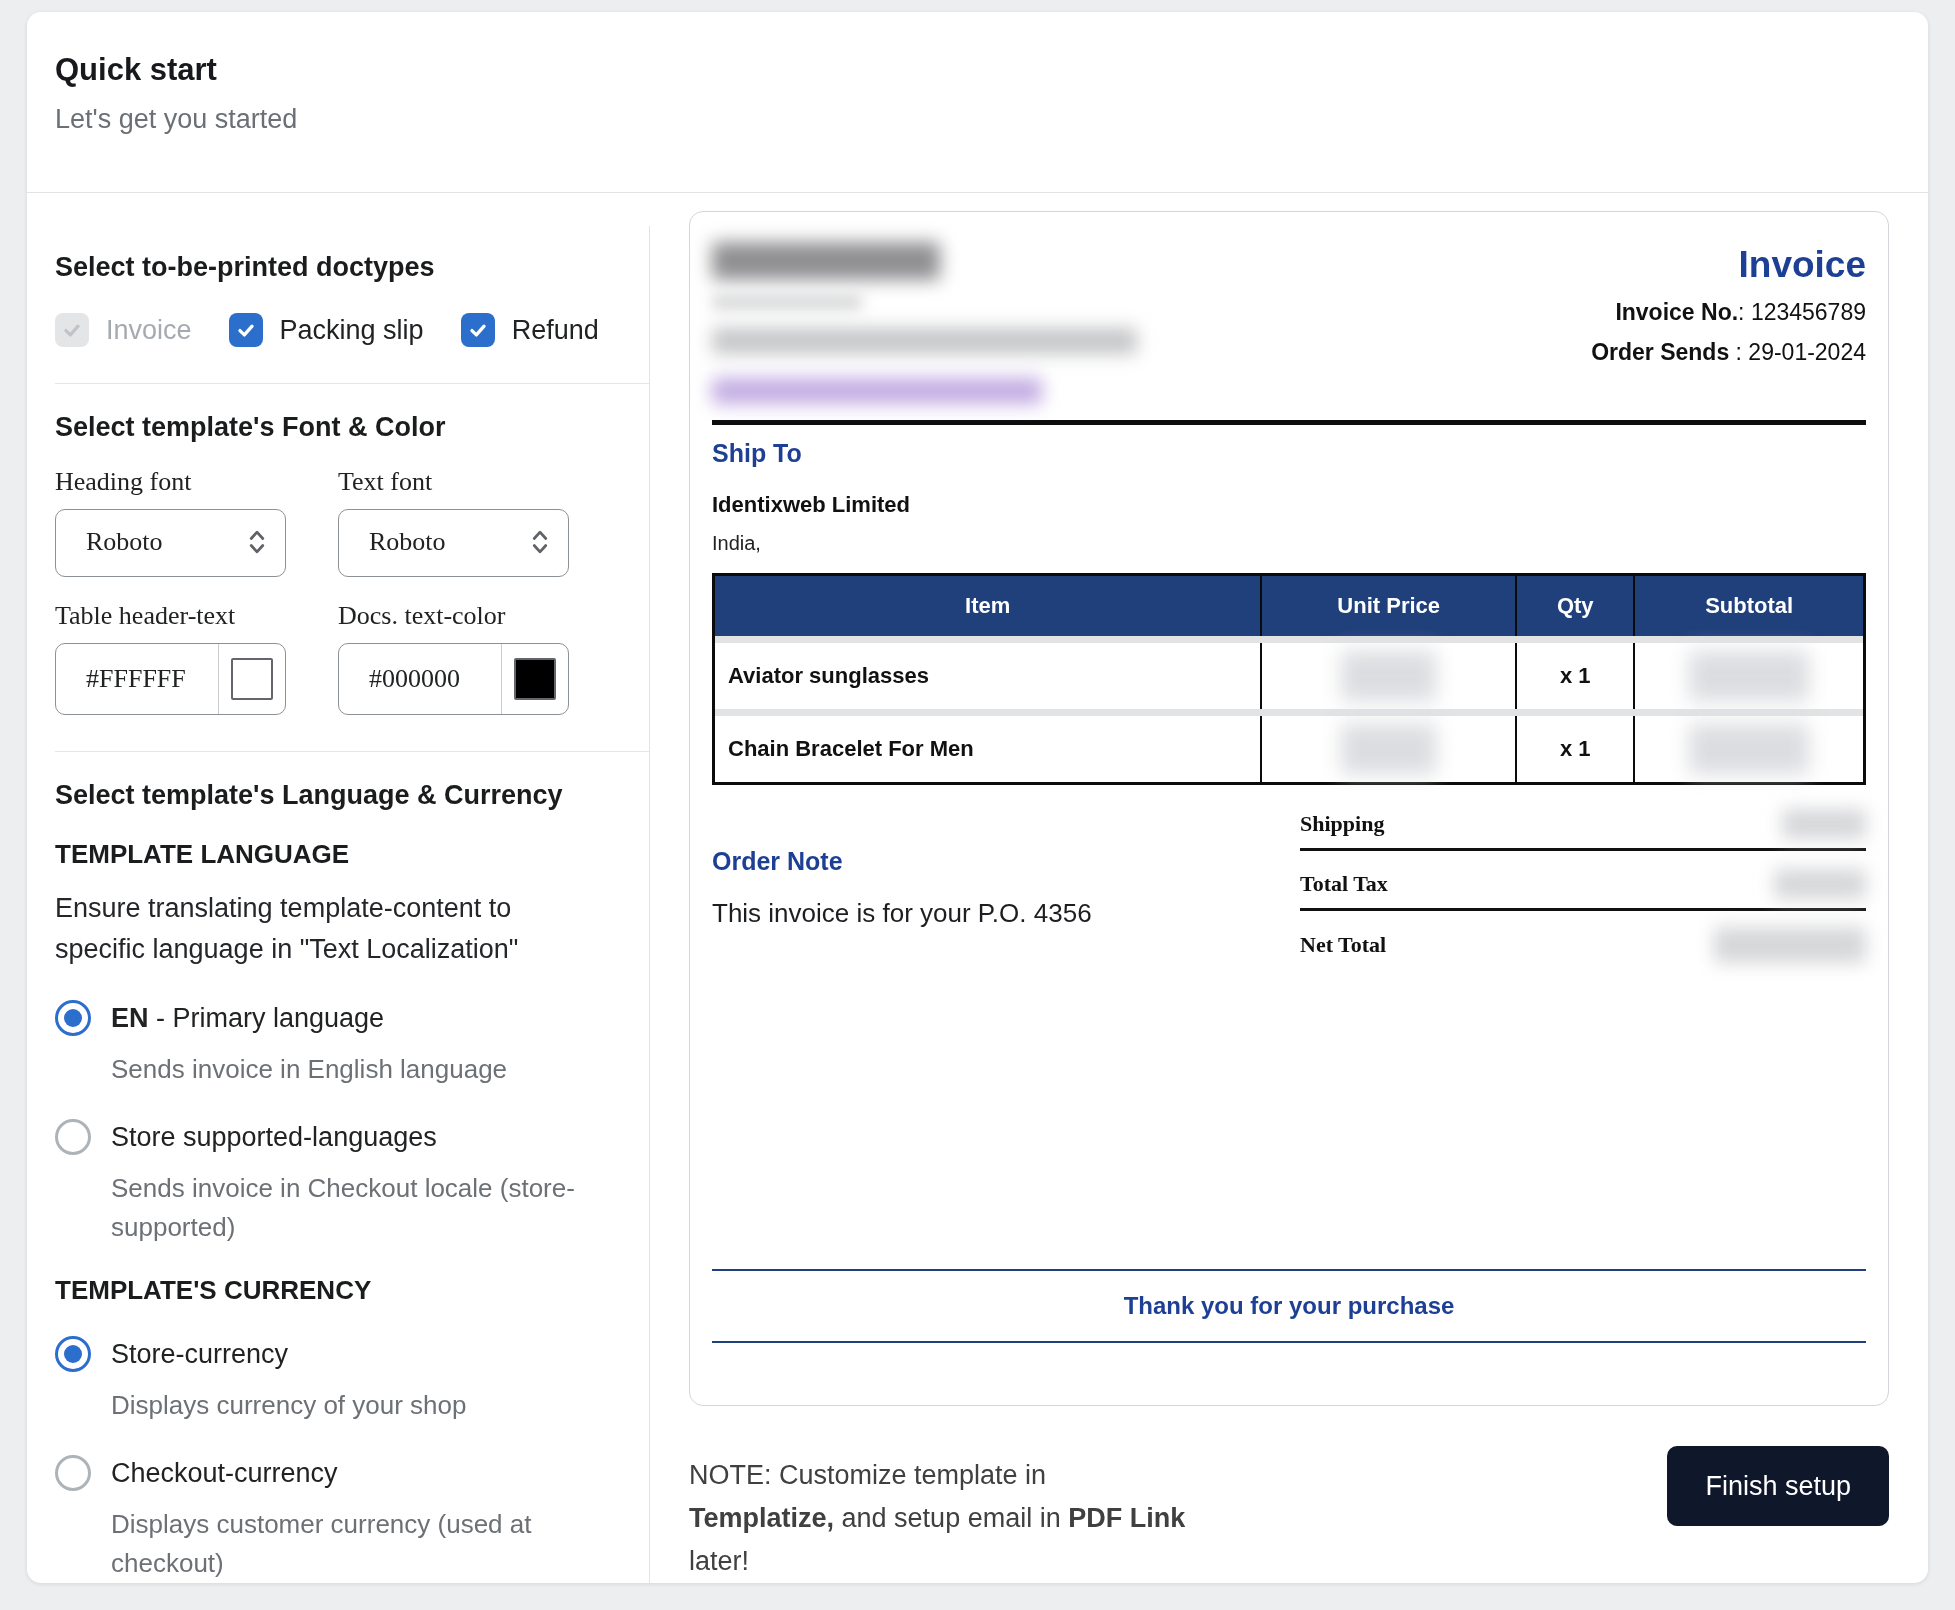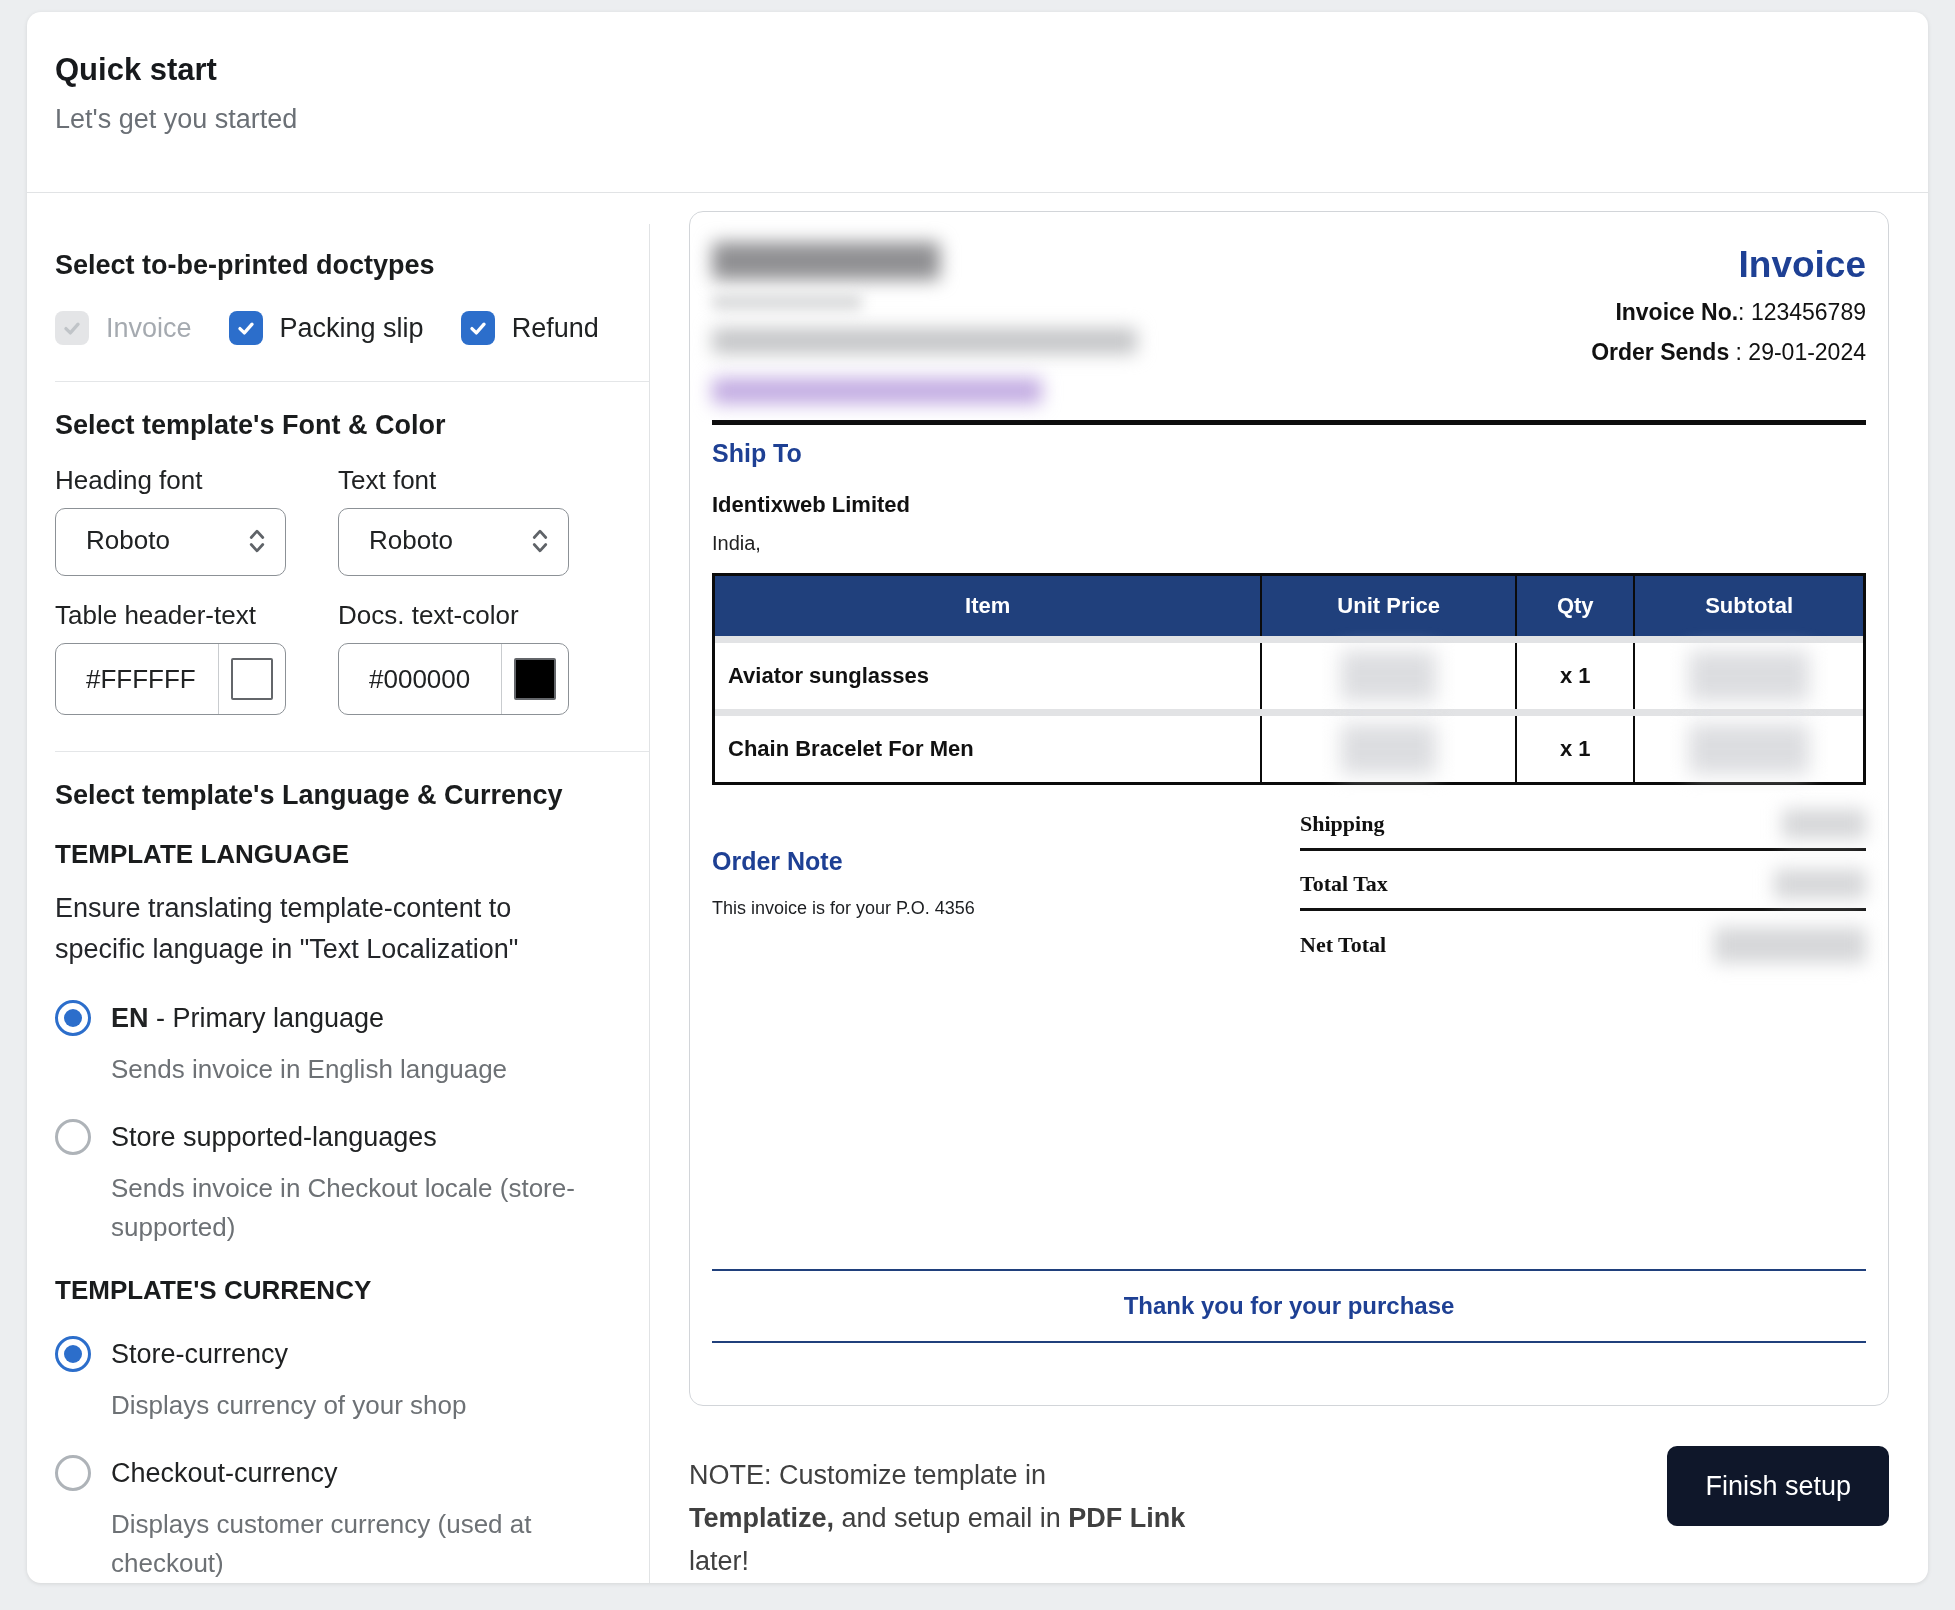--- a/index.html
+++ b/index.html
@@ -32,21 +32,21 @@
   .doctype-item { display:flex; align-items:center; margin-right:37px; }
   .doctype-item:last-child { margin-right:0; }
   .checkbox { width:34px; height:34px; border-radius:8px; background:#2c6ecb;
               display:flex; align-items:center; justify-content:center; flex:none; cursor:pointer; }
   .checkbox.disabled { background:#e4e5e7; }
   .checkbox svg { width:22px; height:22px; }
   .cb-label { font-size:27px; margin-left:17px; color:#202223; }
   .cb-label.disabled { color:#a5aab0; }
   .divider { height:1px; background:#e4e6e8; margin:36px -28px 28px 0; }
 
-  .form-row { display:flex; margin-top:24px; }
+  .form-row { display:flex; margin-top:24px;font-family:Liberation Serif, serif; }
   .form-field { width:262px; margin-right:52px; }
   .form-label { font-size:26px; color:#202223; }
   .select-box { margin-top:12px; height:68px; border:1.5px solid #8c9196; border-radius:10px;
                 background:#fff; display:flex; align-items:center; justify-content:space-between;
                 padding:0 16px 3px 30px; font-size:26px; color:#202223; cursor:pointer; }
   .select-box svg { width:24px; height:30px; flex:none; }
   .color-box { margin-top:12px; height:72px; border:1.5px solid #8c9196; border-radius:10px;
                background:#fff; display:flex; align-items:stretch; overflow:hidden; }
   .color-text { flex:1; display:flex; align-items:center; padding-left:30px; font-size:26px;
                 color:#202223; border-right:1px solid #c9cccf; }
@@ -92,21 +92,21 @@
   .head .t-cell { height:60px; color:#fff; font-weight:700; font-size:22px; }
   .t-body .t-row { border-top:7px solid #e2e3e5; }
   .t-body .t-cell { height:66px; font-size:22px; font-weight:700; color:#111; }
   .t-cell.item { justify-content:flex-start; padding-left:13px; }
   .cell-blur { width:95px; height:50px; background:#dcdde0; filter:blur(10px); }
   .cell-blur.wide { width:120px; }
 
   .note-totals { display:flex; justify-content:space-between; margin-top:12px; flex:none; }
   .order-note { margin-top:50px; }
   .on-h { color:#1e4094; font-size:25px; font-weight:700; }
-  .on-text { font-size:18px; margin-top:22px; color:#1c1e21; }
+  .on-text { font-size:26px; margin-top:22px; color:#1c1e21; }
   .totals { width:566px; padding-top:2px; }
   .tot-row { display:flex; justify-content:space-between; align-items:center; height:52px;font-family:Liberation Serif, serif; }
   .tot-row.u { border-bottom:3px solid #111; }
   .tot-row + .tot-row { margin-top:8px; }
   .tot-label { font-size:22px; font-weight:700; color:#111; }
   .tot-blur { height:30px; background:#d6d7d9; filter:blur(9px); }
   .tb1 { width:84px; } .tb2 { width:92px; } .tb3 { width:152px; height:36px; }
   .inv-spacer { flex:1; }
   .thankyou { flex:none; margin-bottom:62px; border-top:2px solid #20407c; border-bottom:2px solid #20407c;
               padding:21px 0; text-align:center; color:#1e4094; font-size:24px; font-weight:700; }

